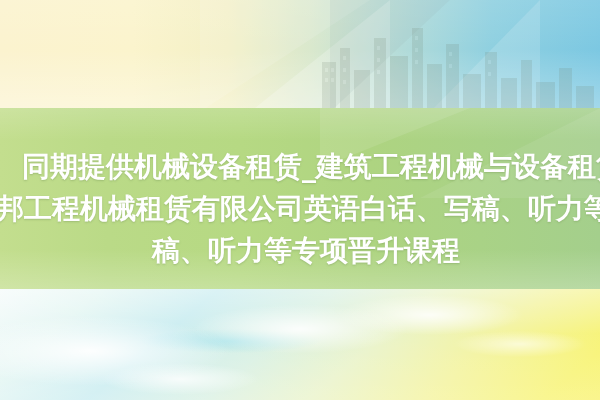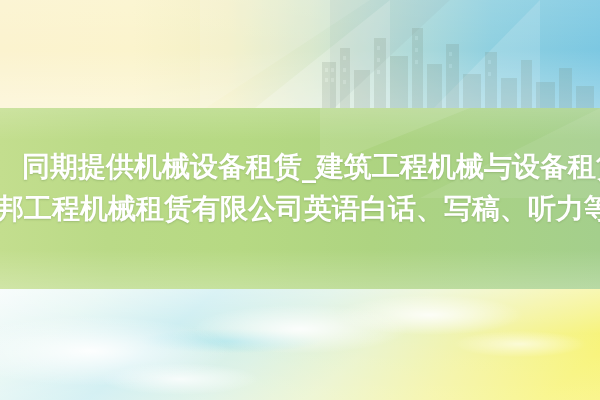--- a/index.html
+++ b/index.html
@@ -221,15 +221,16 @@
   <div class="layer land">
     <div class="land-facet"></div>
     <div class="land-facet2"></div>
   </div>
 
   <div class="layer sky-bottom"></div>
 
   <div class="text-block">
     <div class="line line-1">同期提供机械设备租赁_建筑工程机械与设备租赁</div>
     <div class="line line-2">邦工程机械租赁有限公司英语白话、写稿、听力等专项</div>
+    <div class="line line-3">稿、听力等专项晋升课程</div>
   </div>
 
 </div>
 
 </body></html>

